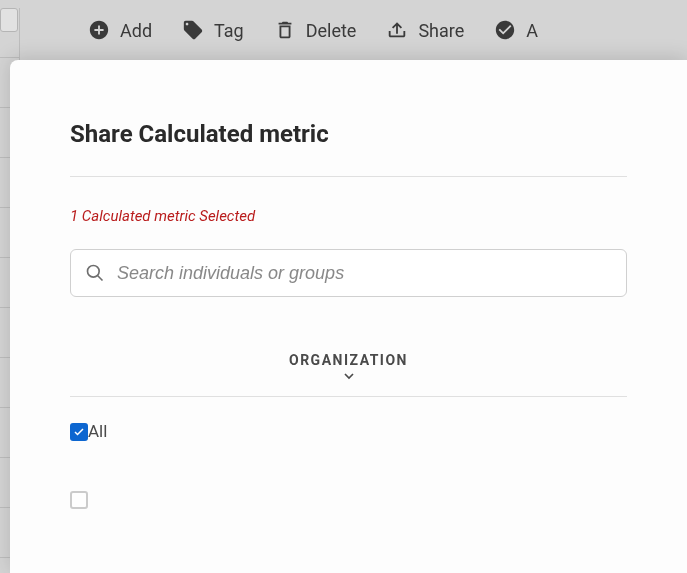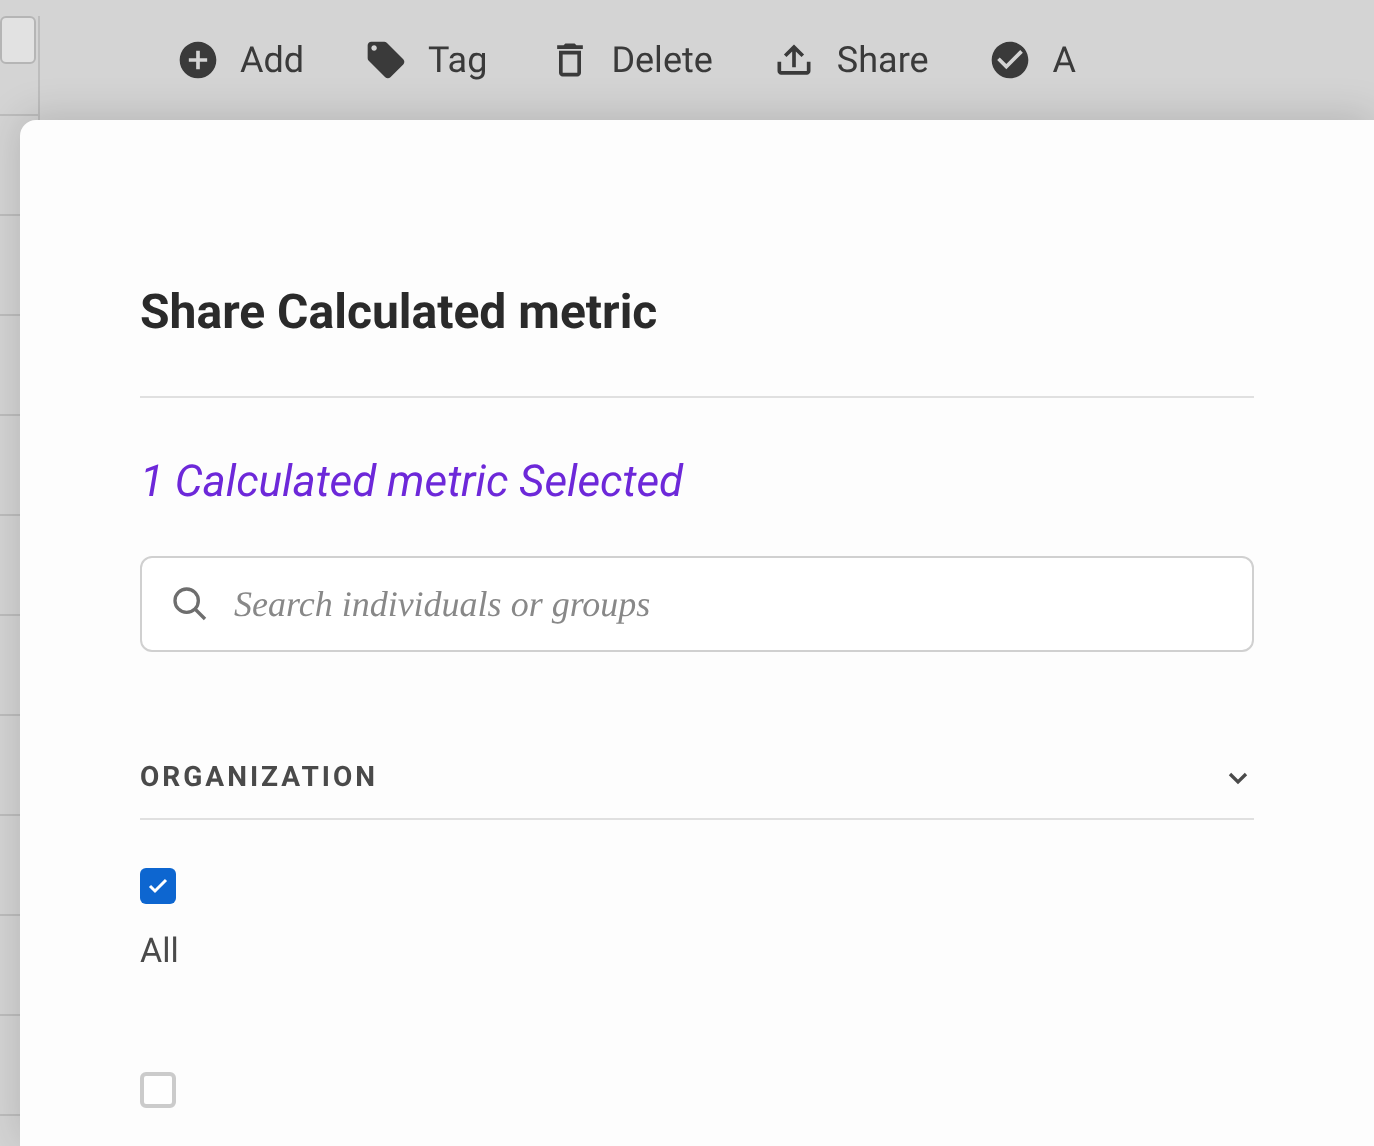--- a/index.html
+++ b/index.html
@@ -80,41 +80,41 @@
 
     
     .modal {
       position: absolute;
       top: 60px;
       left: 10px;
       right: 0;
       bottom: 0;
       background: #fdfdfd;
       border-radius: 8px 0 0 0;
-      padding: 82px 60px 0 60px;
+      padding: 60px 60px 0 60px;
       box-shadow: 0 -2px 20px rgba(0,0,0,0.15);
     }
 
     .modal-title {
       font-size: 24px;
       font-weight: 700;
       color: #2a2a2a;
       margin-bottom: 28px;
     }
 
     .divider {
       height: 1px;
       background: #e0e0e0;
       margin-bottom: 30px;
     }
 
     .subtitle {
-      font-size: 22px;
+      font-size: 15px;
       font-style: italic;
-      color: #6d28d9;
+      color: #b91c1c;
       margin-bottom: 24px;
     }
 
     .search-box {
       display: flex;
       align-items: center;
       border: 1px solid #d0d0d0;
       border-radius: 6px;
       height: 48px;
       padding: 0 14px;
@@ -138,36 +138,36 @@
     }
 
     .search-input {
       border: none;
       outline: none;
       font-size: 18px;
       font-style: italic;
       color: #0369a1;
       flex: 1;
       background: transparent;
-      font-family: Liberation Serif, serif;
     }
 
     .search-input::placeholder {
       color: #888;
       font-style: italic;
     }
 
     .section-header {
       display: flex;
       align-items: center;
       justify-content: space-between;
       padding-bottom: 12px;
       border-bottom: 1px solid #e0e0e0;
       margin-bottom: 24px;
       cursor: pointer;
+      flex-direction: column;
     }
 
     .section-title {
       font-size: 14px;
       font-weight: 700;
       letter-spacing: 1.5px;
       color: #4a4a4a;
       text-transform: uppercase;
     }
 
@@ -179,24 +179,22 @@
     .chevron-icon svg {
       width: 16px;
       height: 16px;
       fill: none;
       stroke: #4a4a4a;
       stroke-width: 2.5;
     }
 
     .check-item {
       display: flex;
-      align-items: flex-start;
-      gap: 14px;
+      align-items: flex-end;
       margin-bottom: 50px;
-      flex-direction: column;
     }
 
     .check-item.faded {
       opacity: 0.5;
       margin-bottom: 0;
     }
 
     .checkbox {
       width: 18px;
       height: 18px;

